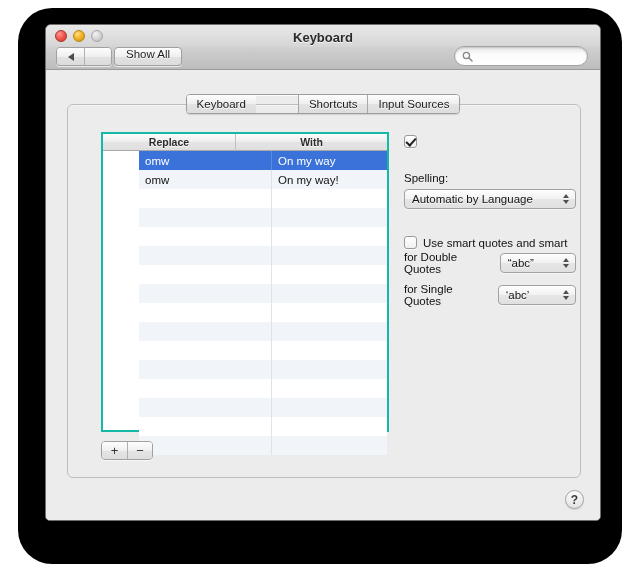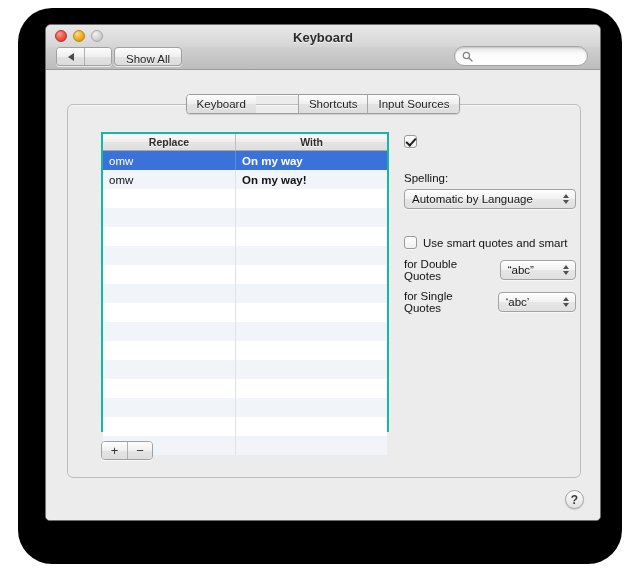--- a/index.html
+++ b/index.html
@@ -75,21 +75,21 @@
     width: 27px;
     display: flex; align-items: center; justify-content: center;
     background: linear-gradient(to bottom, #fdfdfd 0%, #efefef 50%, #e2e2e2 51%, #dcdcdc 100%);
   }
   .nav .seg + .seg { border-left: 1px solid #b0b0b0; }
   .tri { width: 0; height: 0; border-top: 4px solid transparent; border-bottom: 4px solid transparent; }
   .tri.left  { border-right: 6px solid #4a4a4a; }
   .showall {
     position: absolute; left: 68px; top: 22px;
     height: 19px; padding: 0 11px;
-    display: flex; align-items: flex-end;
+    display: flex; align-items: flex-start;
     font-size: 11.5px; color: #1e1e1e;
     border: 1px solid #a0a0a0; border-radius: 4px;
     background: linear-gradient(to bottom, #fdfdfd 0%, #efefef 50%, #e2e2e2 51%, #dcdcdc 100%);
     box-shadow: 0 1px 0 rgba(255,255,255,0.7);
     text-shadow: 0 1px 0 rgba(255,255,255,0.8);
   }
   .searchfield {
     position: absolute; right: 12px; top: 21px;
     width: 134px; height: 20px;
     border: 1px solid #a3a3a3; border-radius: 10px;
@@ -158,23 +158,23 @@
   .th {
     display: flex; align-items: center; justify-content: center;
     font-size: 10.5px; font-weight: bold; color: #2d2d2d;
     background: linear-gradient(to bottom, #fbfbfb 0%, #ededed 50%, #e4e4e4 51%, #dfdfdf 100%);
     border-bottom: 1px solid #a8a8a8;
     text-shadow: 0 1px 0 rgba(255,255,255,0.8);
   }
   .th.c1 { width: 133px; border-right: 1px solid #bfbfbf; }
   .th.c2 { flex: 1; }
   .tbody { position: relative; height: 281px; }
-  .trow { display: flex; height: 19px; }
+  .trow { display: flex; height: 19px; margin-left: 36px; }
   .trow .c1 { width: 133px; border-right: 1px solid #dfe3e8; padding-left: 6px; display: flex; align-items: center; }
-  .trow .c2 { flex: 1; padding-left: 6px; display: flex; align-items: center; font-weight: bold; }
+  .trow .c2 { flex: 1; padding-left: 6px; display: flex; align-items: center; }
   .trow .cell { font-size: 11.5px; color: #121212; }
   .trow.odd  { background: #ffffff; }
   .trow.even { background: #f1f5f9; }
   .trow.selected { background: #3b72d9; }
   .trow.selected .cell { color: #ffffff; }
   .trow.selected .c1 { border-right: 1px solid #5f8de2; }
 
   .segbtns {
     position: absolute; left: 33px; top: 336px;
     display: flex; height: 19px;
@@ -382,21 +382,21 @@
                 <i class="up"></i>
                 <i class="dn"></i>
               </span>
           </div>
 
           <div class="row" style="margin-top:27px;">
             <span class="cb"></span>
             <span class="lbl">Use smart quotes and smart</span>
           </div>
 
-          <div class="row" style="margin-top:9px;">
+          <div class="row" style="margin-top:2px;">
             <span class="sublabel">for Double Quotes</span>
             <span class="popup" style="margin-left:8px; width:81px;">
               <span class="pval">“abc”</span>
               <span class="chev">
                   <i class="up"></i>
                   <i class="dn"></i>
                 </span>
             </span>
           </div>
 

